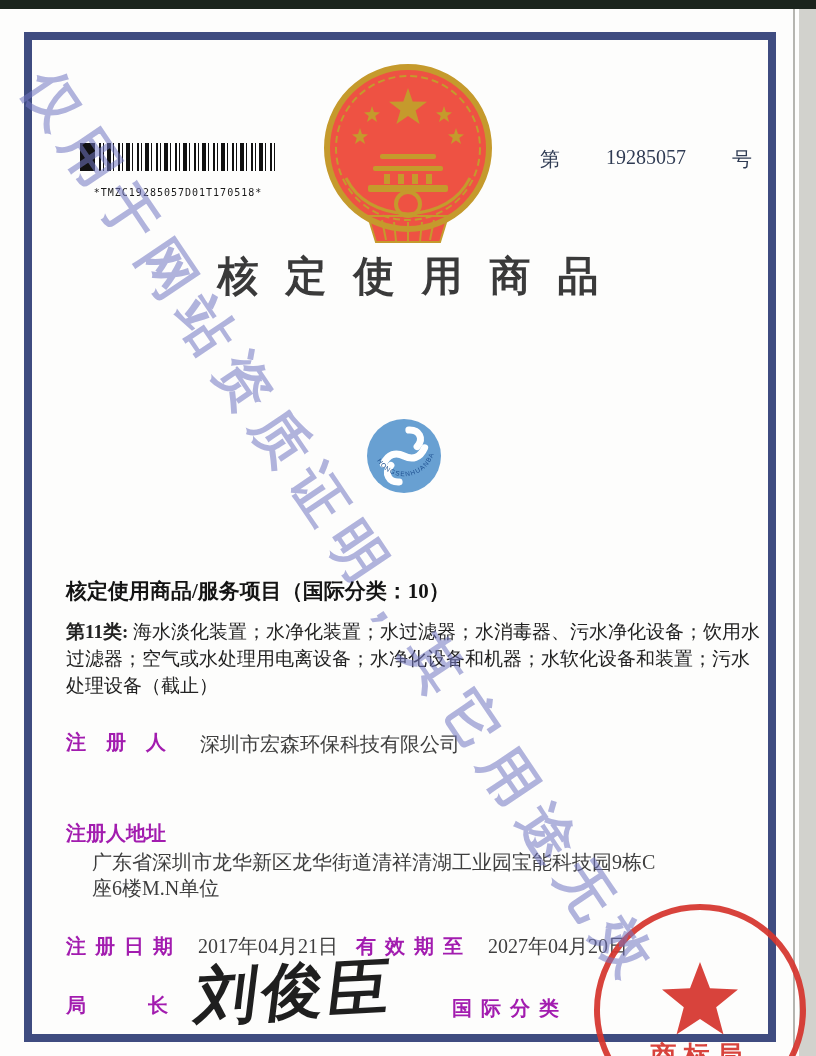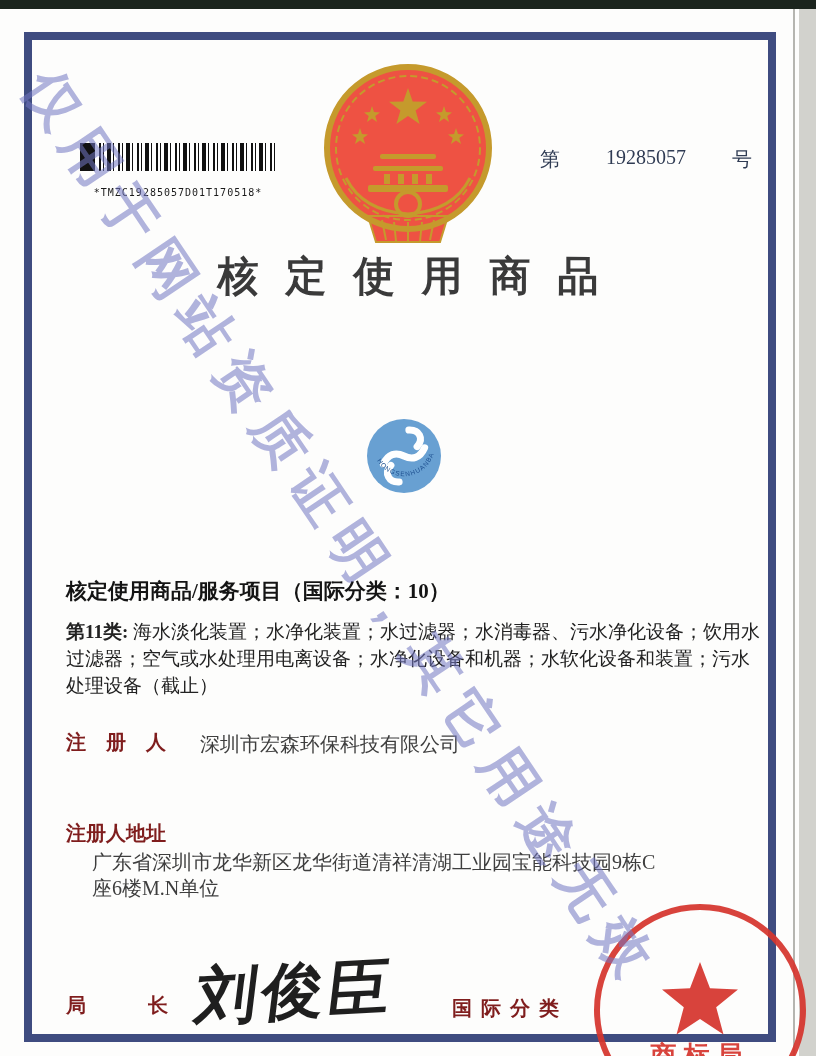--- a/index.html
+++ b/index.html
@@ -30,21 +30,21 @@
 
   
   #title{left:0;top:249px;width:816px;text-align:center;font-size:41px;color:#3a3a3a;
     letter-spacing:27px;text-indent:27px;font-weight:600;}
 
   
   #goods-heading{left:66px;top:577px;font-size:21px;font-weight:bold;color:#141414;}
   #goods-body{left:66px;top:618px;width:696px;font-size:19px;line-height:27px;color:#222;}
   #goods-body .cls{font-weight:bold;}
 
-  .label{font-weight:bold;color:#7f1d1d;font-size:20px;}
+  .label{font-weight:bold;color:#a21caf;font-size:20px;}
   .val{color:#3e3e3e;font-size:20px;}
   .ls-wide{letter-spacing:20px;}
   .ls-mid{letter-spacing:9px;}
 
   #registrant-row{left:66px;top:729px;display:flex;align-items:flex-start;}
   #registrant-row .val{margin-left:14px;padding-top:2px;}
   #address-row{left:66px;top:820px;display:flex;align-items:flex-start;flex-direction:column;}
   #address-row .val{margin-left:26px;width:566px;line-height:26px;padding-top:2px;}
   #date-row{left:66px;top:933px;display:flex;align-items:center;}
   #date-row .val{margin:0 18px 0 16px;}
@@ -141,20 +141,26 @@
   <div class="abs" id="registrant-row">
     <span class="label ls-wide">注册人</span>
     <span class="val">深圳市宏森环保科技有限公司</span>
   </div>
 
   <div class="abs" id="address-row">
     <span class="label">注册人地址</span>
     <span class="val">广东省深圳市龙华新区龙华街道清祥清湖工业园宝能科技园9栋C座6楼M.N单位</span>
   </div>
 
+  <div class="abs" id="date-row">
+    <span class="label ls-mid">注册日期</span>
+    <span class="val">2017年04月21日</span>
+    <span class="label ls-mid">有效期至</span>
+    <span class="val">2027年04月20日</span>
+  </div>
 
   <div class="abs label" id="director-1">局</div>
   <div class="abs label" id="director-2">长</div>
   <div class="abs" id="signature">刘俊臣</div>
   <div class="abs label ls-mid" id="issuer">国际分类</div>
 
   <svg class="abs" id="seal" width="224" height="224" viewBox="0 0 224 224">
     <circle cx="112" cy="112" r="103" fill="none" stroke="#d6362e" stroke-width="6"></circle>
     <polygon fill="#d6362e" points="112,64 122,90.2 150,91.6 128.2,109.3 135.5,136.4 112,121 88.5,136.4 95.8,109.3 74,91.6 102,90.2"></polygon>
     <path id="sealArc" d="M 112 194 A 82 82 0 1 1 111.95 194" fill="none"></path>

